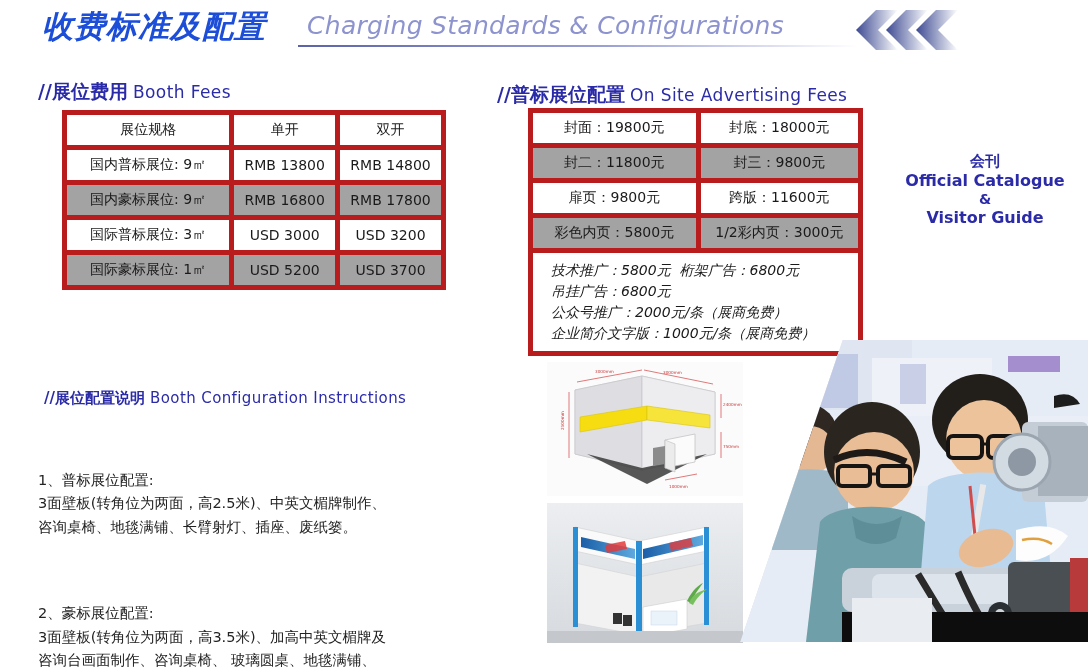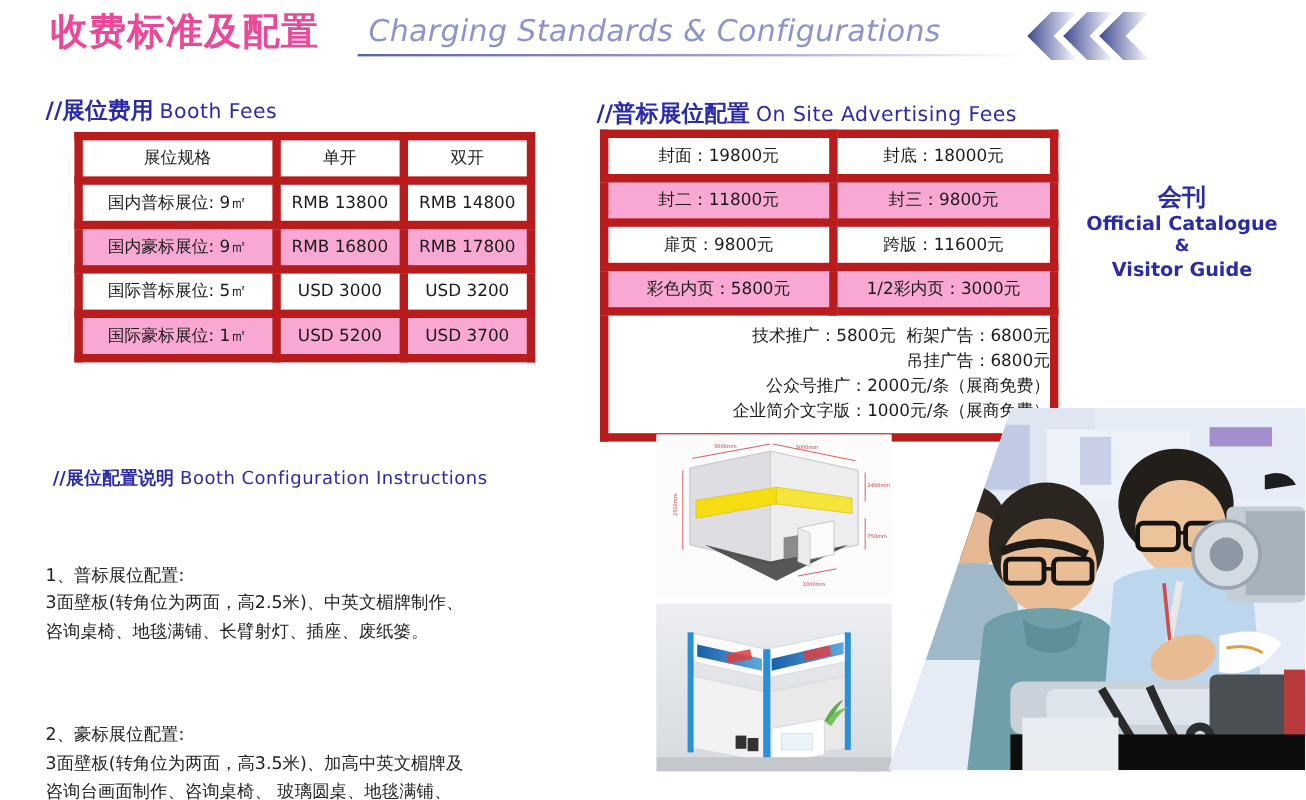--- a/index.html
+++ b/index.html
@@ -10,23 +10,24 @@
     overflow:hidden;
     position:relative;
   }
   .page{position:relative;width:1088px;height:667px;}
 
   
   .header{position:absolute;left:0;top:0;width:1088px;height:62px;}
   .title-cn{
     position:absolute;left:42px;top:6px;
     font-size:31px;font-weight:bold;letter-spacing:1px;
-    color:#ec4899;
+    color:#1d4ed8;
     font-family:"DejaVu Sans","Liberation Sans",sans-serif;
     white-space:nowrap;
+    font-style:italic;
   }
   .title-en{
     position:absolute;left:307px;top:11px;
     font-size:25px;font-weight:normal;font-style:italic;
     color:#8C93CE;
     letter-spacing:0.3px;
     white-space:nowrap;
     font-family:"DejaVu Sans","Liberation Sans",sans-serif;
   }
   .title-rule{
@@ -45,51 +46,51 @@
   .sec-head .en{font-size:17px;font-weight:400;letter-spacing:0.4px;}
   #head-booth{left:38px;top:79px;}
   #head-ads{left:497px;top:82px;}
   #head-cfg{left:44px;top:388px;}
   #head-cfg .cn{font-size:15px;}
   #head-cfg .en{font-size:15px;}
 
   
   table{border-collapse:collapse;position:absolute;}
   table td{
-    border:7px solid #b91c1c;
+    border:5px solid #b91c1c;
     font-size:14px;color:#1a1a1a;
     text-align:center;
     font-family:"DejaVu Sans","Liberation Sans",sans-serif;
     padding:0 4px;
   }
-  .alt td{background:#f9a8d4;}
+  .alt td{background:#a3a3a3;}
 
   
   #tbl-booth{left:62px;top:110px;width:384px;}
   #tbl-booth td{height:30px;}
   #tbl-booth .c1{width:180px;}
   #tbl-booth .c2{width:102px;}
   #tbl-booth .c3{width:102px;}
   #tbl-booth td.note{height:58px;line-height:1.55;font-size:14px;}
 
   
-  #tbl-ads{left:500px;top:108px;width:382px;}
+  #tbl-ads{left:528px;top:108px;width:335px;}
   #tbl-ads td{height:30px;}
   #tbl-ads .a1{width:190px;}
   #tbl-ads .a2{width:183px;}
-  #tbl-ads td.note{height:88px;text-align:right;padding:5px 0 5px 18px;line-height:1.5;font-size:14px;}
+  #tbl-ads td.note{height:88px;text-align:left;padding:5px 0 5px 18px;line-height:1.5;font-size:14px;font-style:italic;}
 
   
   .catalogue{
     position:absolute;left:905px;top:152px;width:160px;
     text-align:center;color:#2B2BA8;
     font-family:"DejaVu Sans","Liberation Sans",sans-serif;
     line-height:1.25;
   }
-  .catalogue .big{font-size:20px;font-weight:bold;}
+  .catalogue .big{font-size:15px;font-weight:bold;}
   .catalogue .small{font-size:16px;font-weight:bold;}
   .catalogue .amp{font-size:14px;font-weight:bold;}
 
   
   .body-text{
     position:absolute;left:38px;top:422px;width:470px;
     font-size:14.5px;color:#232323;line-height:1.62;
     font-family:"DejaVu Sans","Liberation Sans",sans-serif;
     white-space:pre-wrap;
   }
@@ -159,21 +160,21 @@
         <td class="c1">国内普标展位: 9㎡</td>
         <td class="c2">RMB 13800</td>
         <td class="c3">RMB 14800</td>
       </tr>
       <tr class="alt">
         <td class="c1">国内豪标展位: 9㎡</td>
         <td class="c2">RMB 16800</td>
         <td class="c3">RMB 17800</td>
       </tr>
       <tr>
-        <td class="c1">国际普标展位: 5㎡</td>
+        <td class="c1">国际普标展位: 3㎡</td>
         <td class="c2">USD  3000</td>
         <td class="c3">USD  3200</td>
       </tr>
       <tr class="alt">
         <td class="c1">国际豪标展位: 1㎡</td>
         <td class="c2">USD  5200</td>
         <td class="c3">USD  3700</td>
       </tr>
     </tbody>
   </table>

